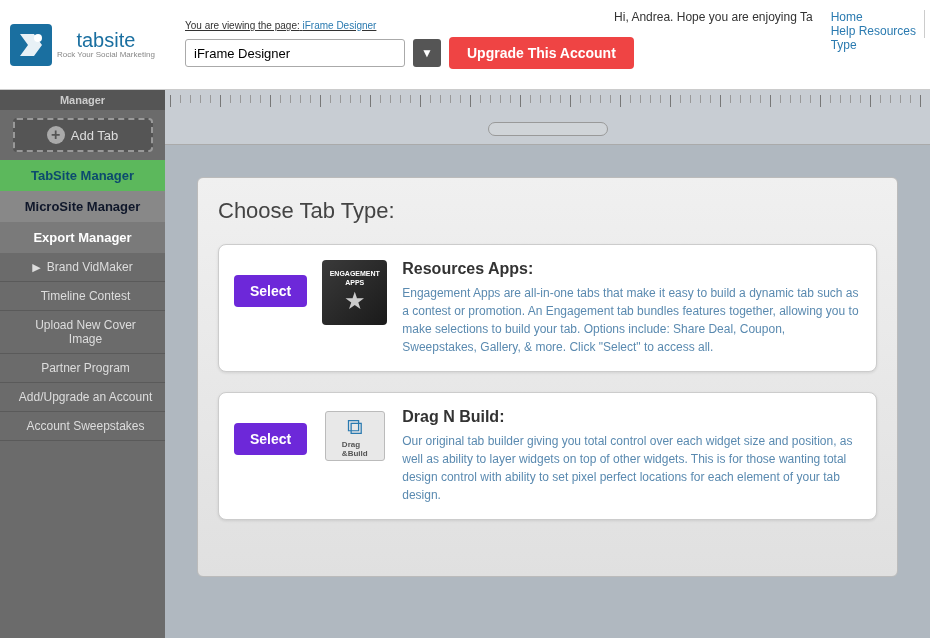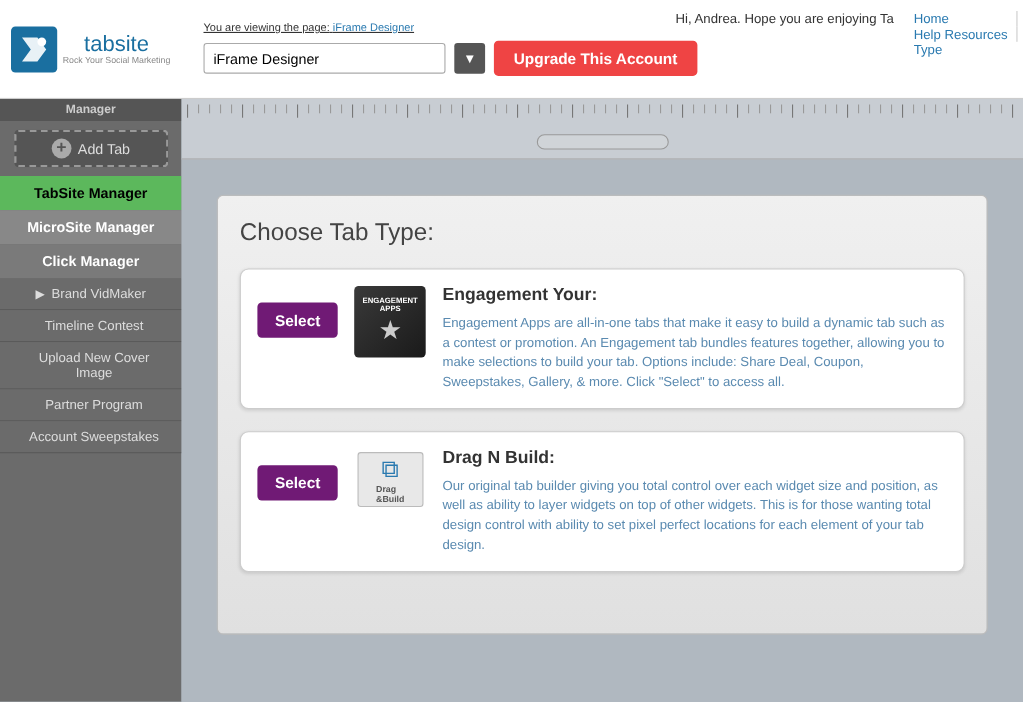--- a/index.html
+++ b/index.html
@@ -149,25 +149,25 @@
       width: 100%;
       padding: 8px 12px;
       text-align: center;
       border: none;
       cursor: pointer;
       font-size: 13px;
       font-weight: bold;
     }
     #tabsite-manager-btn {
       background: #5cb85c;
-      color: #000000;
+      color: #0c4a6e;
     }
     #microsite-manager-btn {
       background: #888;
-      color: #ffffff;
+      color: #0f172a;
     }
     #export-manager-btn {
       background: #7a7a7a;
       color: white;
     }
     .sidebar-item {
       background: #6b6b6b;
       color: #ddd;
       padding: 7px 12px;
       display: flex;
@@ -247,21 +247,21 @@
       border: 1px solid #ccc;
       border-radius: 8px;
       padding: 15px;
       margin-bottom: 20px;
       display: flex;
       align-items: flex-start;
       gap: 15px;
       box-shadow: 0 1px 3px rgba(0,0,0,0.1);
     }
     .select-btn {
-      background: #701a75;
+      background: #6d28d9;
       color: white;
       border: none;
       padding: 8px 16px;
       font-size: 14px;
       font-weight: bold;
       border-radius: 4px;
       cursor: pointer;
       white-space: nowrap;
       margin-top: 10px;
       flex-shrink: 0;
@@ -383,37 +383,41 @@
   <div id="sidebar">
     <div style="background:#555;color:#ccc;text-align:center;padding:4px;font-size:11px;font-weight:bold;">Manager</div>
 
     <div id="add-tab-btn">
       <div class="plus-icon">+</div>
       <span>Add Tab</span>
     </div>
 
     <button class="sidebar-btn" id="tabsite-manager-btn">TabSite Manager</button>
     <button class="sidebar-btn" id="microsite-manager-btn">MicroSite Manager</button>
-    <button class="sidebar-btn" id="export-manager-btn">Click Manager</button>
+    <button class="sidebar-btn" id="export-manager-btn">Export Manager</button>
 
     <div class="sidebar-item">
       <span style="font-size:11px;">▶</span>
       <span>Brand VidMaker</span>
     </div>
     <div class="sidebar-item">
       <span></span>
       <span>Timeline Contest</span>
     </div>
     <div class="sidebar-item">
       <span></span>
       <span>Upload New Cover Image</span>
     </div>
     <div class="sidebar-item">
       <span></span>
       <span>Partner Program</span>
+    </div>
+    <div class="sidebar-item">
+      <span></span>
+      <span>Add/Upgrade an Account</span>
     </div>
     <div class="sidebar-item">
       <span></span>
       <span>Account Sweepstakes</span>
     </div>
   </div>
 
   <div id="main">
 
     <div id="ruler">
@@ -505,21 +509,21 @@
 
         <div class="tab-type-card">
           <div class="select-col">
             <button class="select-btn">Select</button>
           </div>
           <div class="engagement-icon">
             <span class="eng-label">ENGAGEMENT<br>APPS</span>
             <span class="star">★</span>
           </div>
           <div class="card-content">
-            <div class="card-title">Engagement Your:</div>
+            <div class="card-title">Resources Apps:</div>
             <div class="card-desc">Engagement Apps are all-in-one tabs that make it easy to build a dynamic tab such as a contest or promotion. An Engagement tab bundles features together, allowing you to make selections to build your tab. Options include: Share Deal, Coupon, Sweepstakes, Gallery, &amp; more. Click "Select" to access all.</div>
           </div>
         </div>
 
         <div class="tab-type-card">
           <div class="select-col">
             <button class="select-btn">Select</button>
           </div>
           <div class="drag-icon">
             <div class="drag-icon-inner">

